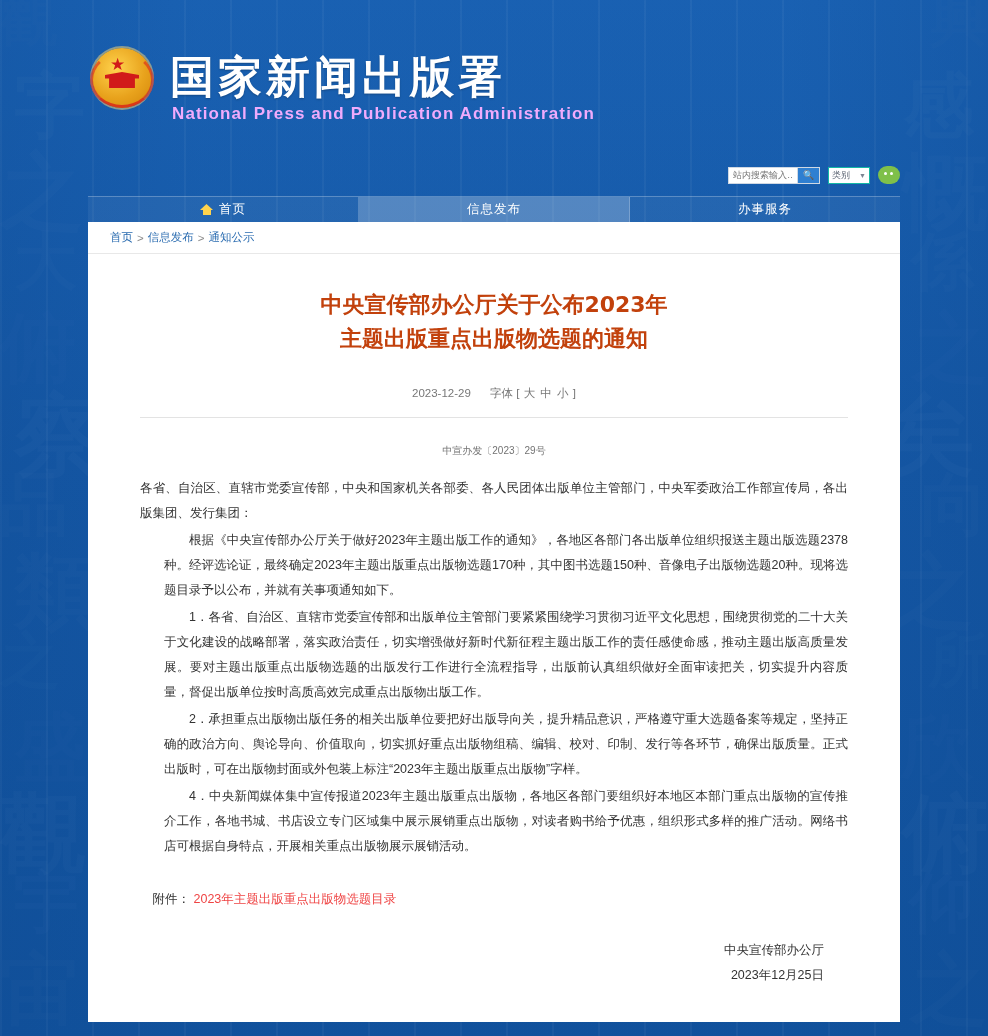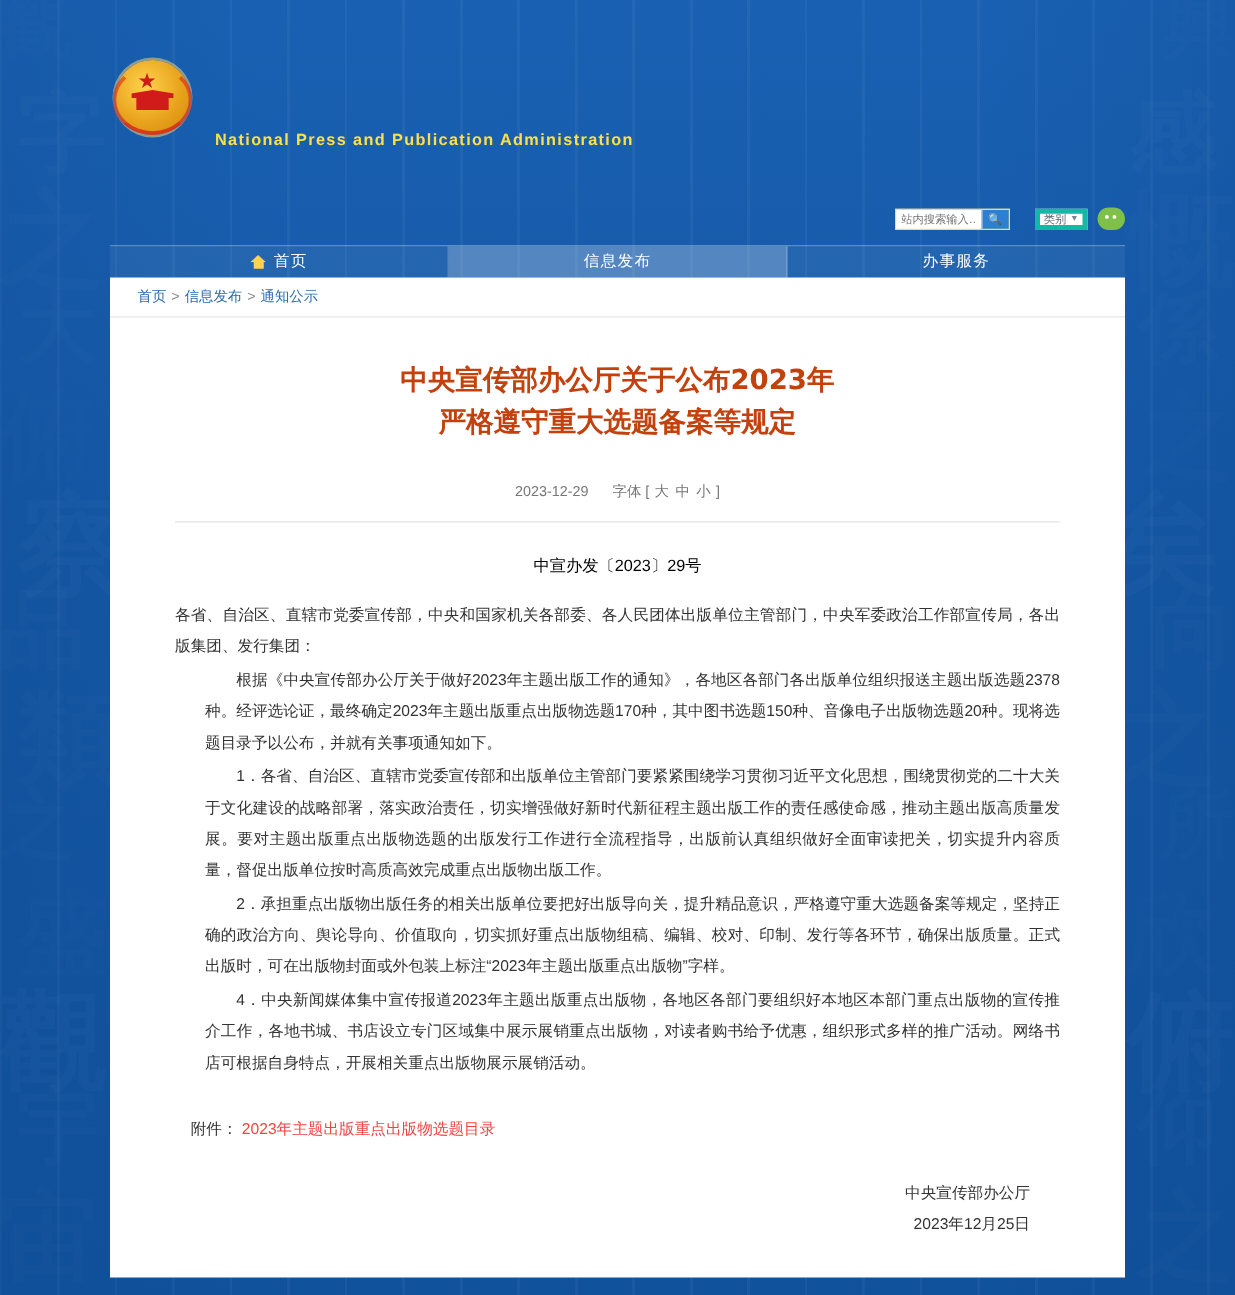--- a/index.html
+++ b/index.html
@@ -89,23 +89,23 @@
     letter-spacing: 4px;
     color: #ffffff;
     font-weight: bold;
     font-family: "DejaVu Sans", sans-serif;
     text-shadow: 0 1px 2px rgba(0,0,0,0.25);
   }
   .title-en {
     position: absolute;
     left: 84px;
     top: 104px;
-    font-size: 13px;
+    font-size: 17px;
     letter-spacing: 1.1px;
-    color: #fde047;
+    color: #f0abfc;
     font-weight: bold;
   }
   
   .search-row {
     position: absolute;
     right: 0px;
     top: 166px;
     display: flex;
     align-items: center;
     gap: 8px;
@@ -135,30 +135,29 @@
     align-items: center;
     justify-content: center;
     color: #fff;
     font-size: 9px;
     cursor: pointer;
   }
   .cat-select {
     height: 17px;
     min-width: 42px;
     background: #fff;
-    border: 4px solid #14b8a6;
+    border: 1px solid #14b8a6;
     font-size: 9px;
     color: #5a6472;
     display: flex;
     align-items: center;
     justify-content: space-between;
     padding: 0 3px;
     gap: 3px;
     cursor: pointer;
-    margin-left: 12px;
   }
   .cat-select .chev { font-size: 7px; color: #7b8492; }
   .wechat-icon {
     width: 22px; height: 18px;
     background: #7fc04a;
     border-radius: 9px;
     position: relative;
     cursor: pointer;
   }
   .wechat-icon:before, .wechat-icon:after {
@@ -242,22 +241,22 @@
     text-align: center;
     font-size: 11.5px;
     color: #777;
     padding: 22px 0 16px 0;
     border-bottom: 1px solid #e3e3e3;
   }
   .doc-meta .fs-label { margin-left: 16px; }
   .doc-meta .fs-opt { cursor: pointer; margin: 0 1px; }
   .doc-number {
     text-align: center;
-    font-size: 13px;
-    color: #000000;
+    font-size: 10px;
+    color: #737373;
     padding: 26px 0 18px 0;
   }
   .doc-body p {
     font-size: 12.5px;
     line-height: 2.0;
     color: #333;
     margin: 0 0 2px 0;
     text-align: justify;
   }
   .doc-body p.indent { text-indent: 2em; margin-left: 24px; }
@@ -314,20 +313,21 @@
 
 <div class="page">
 
   <div class="header">
     <div class="emblem">
       <div class="disc"></div>
       <div class="ears"></div>
       <div class="star">★</div>
       <div class="gate"></div>
     </div>
+    <div class="title-zh">国家新闻出版署</div>
     <div class="title-en">National Press and Publication Administration</div>
 
     <div class="search-row">
       <div class="search-box">
         <input class="search-input" placeholder="站内搜索输入…" style="">
         <div class="search-btn">🔍</div>
       </div>
       <div class="cat-select">
         <span>类别</span>
         <span class="chev">▼</span>
@@ -354,21 +354,21 @@
         <a>首页</a>
         <span class="sep">&gt;</span>
         <a>信息发布</a>
         <span class="sep">&gt;</span>
         <a>通知公示</a>
       </div>
 
     <div class="doc">
       <div class="doc-title">
         <div>中央宣传部办公厅关于公布2023年</div>
-        <div>严格遵守重大选题备案等规定</div>
+        <div>主题出版重点出版物选题的通知</div>
       </div>
 
       <div class="doc-meta">
         <span>2023-12-29</span>
         <span class="fs-label">字体 [</span>
         <span class="fs-opt">大</span>
         <span class="fs-opt">中</span>
         <span class="fs-opt">小</span>
         <span>]</span>
       </div>

